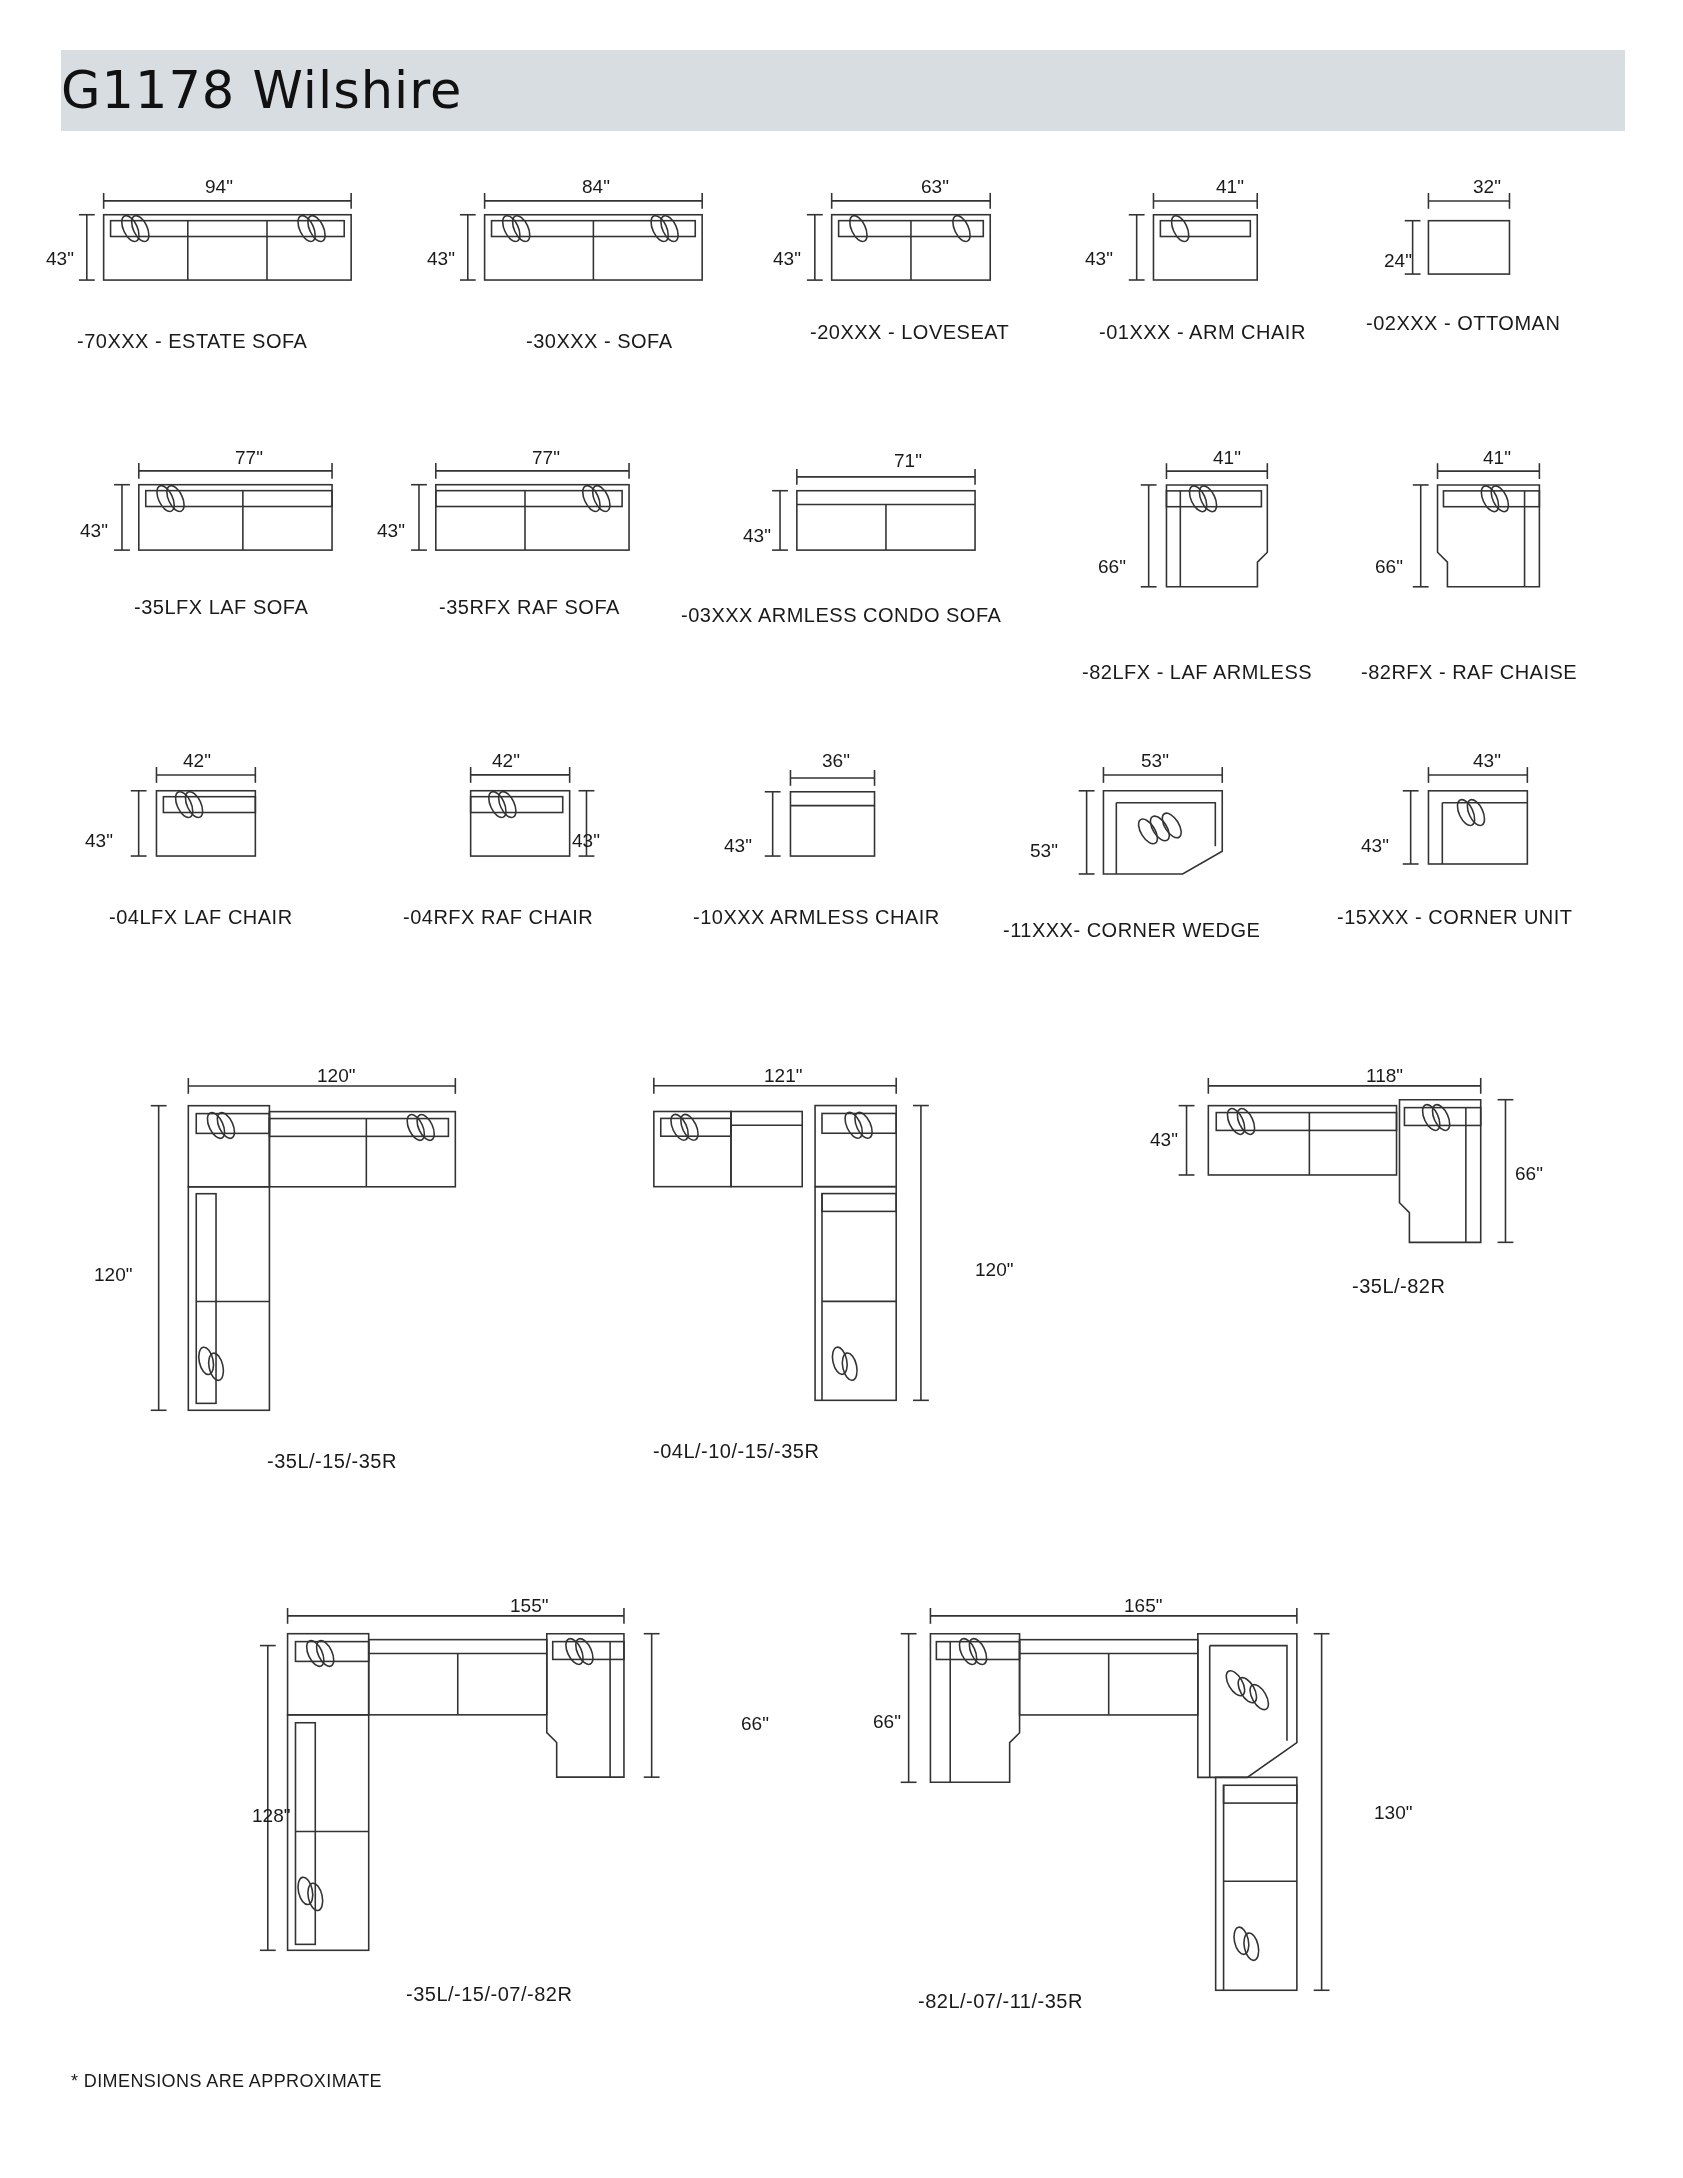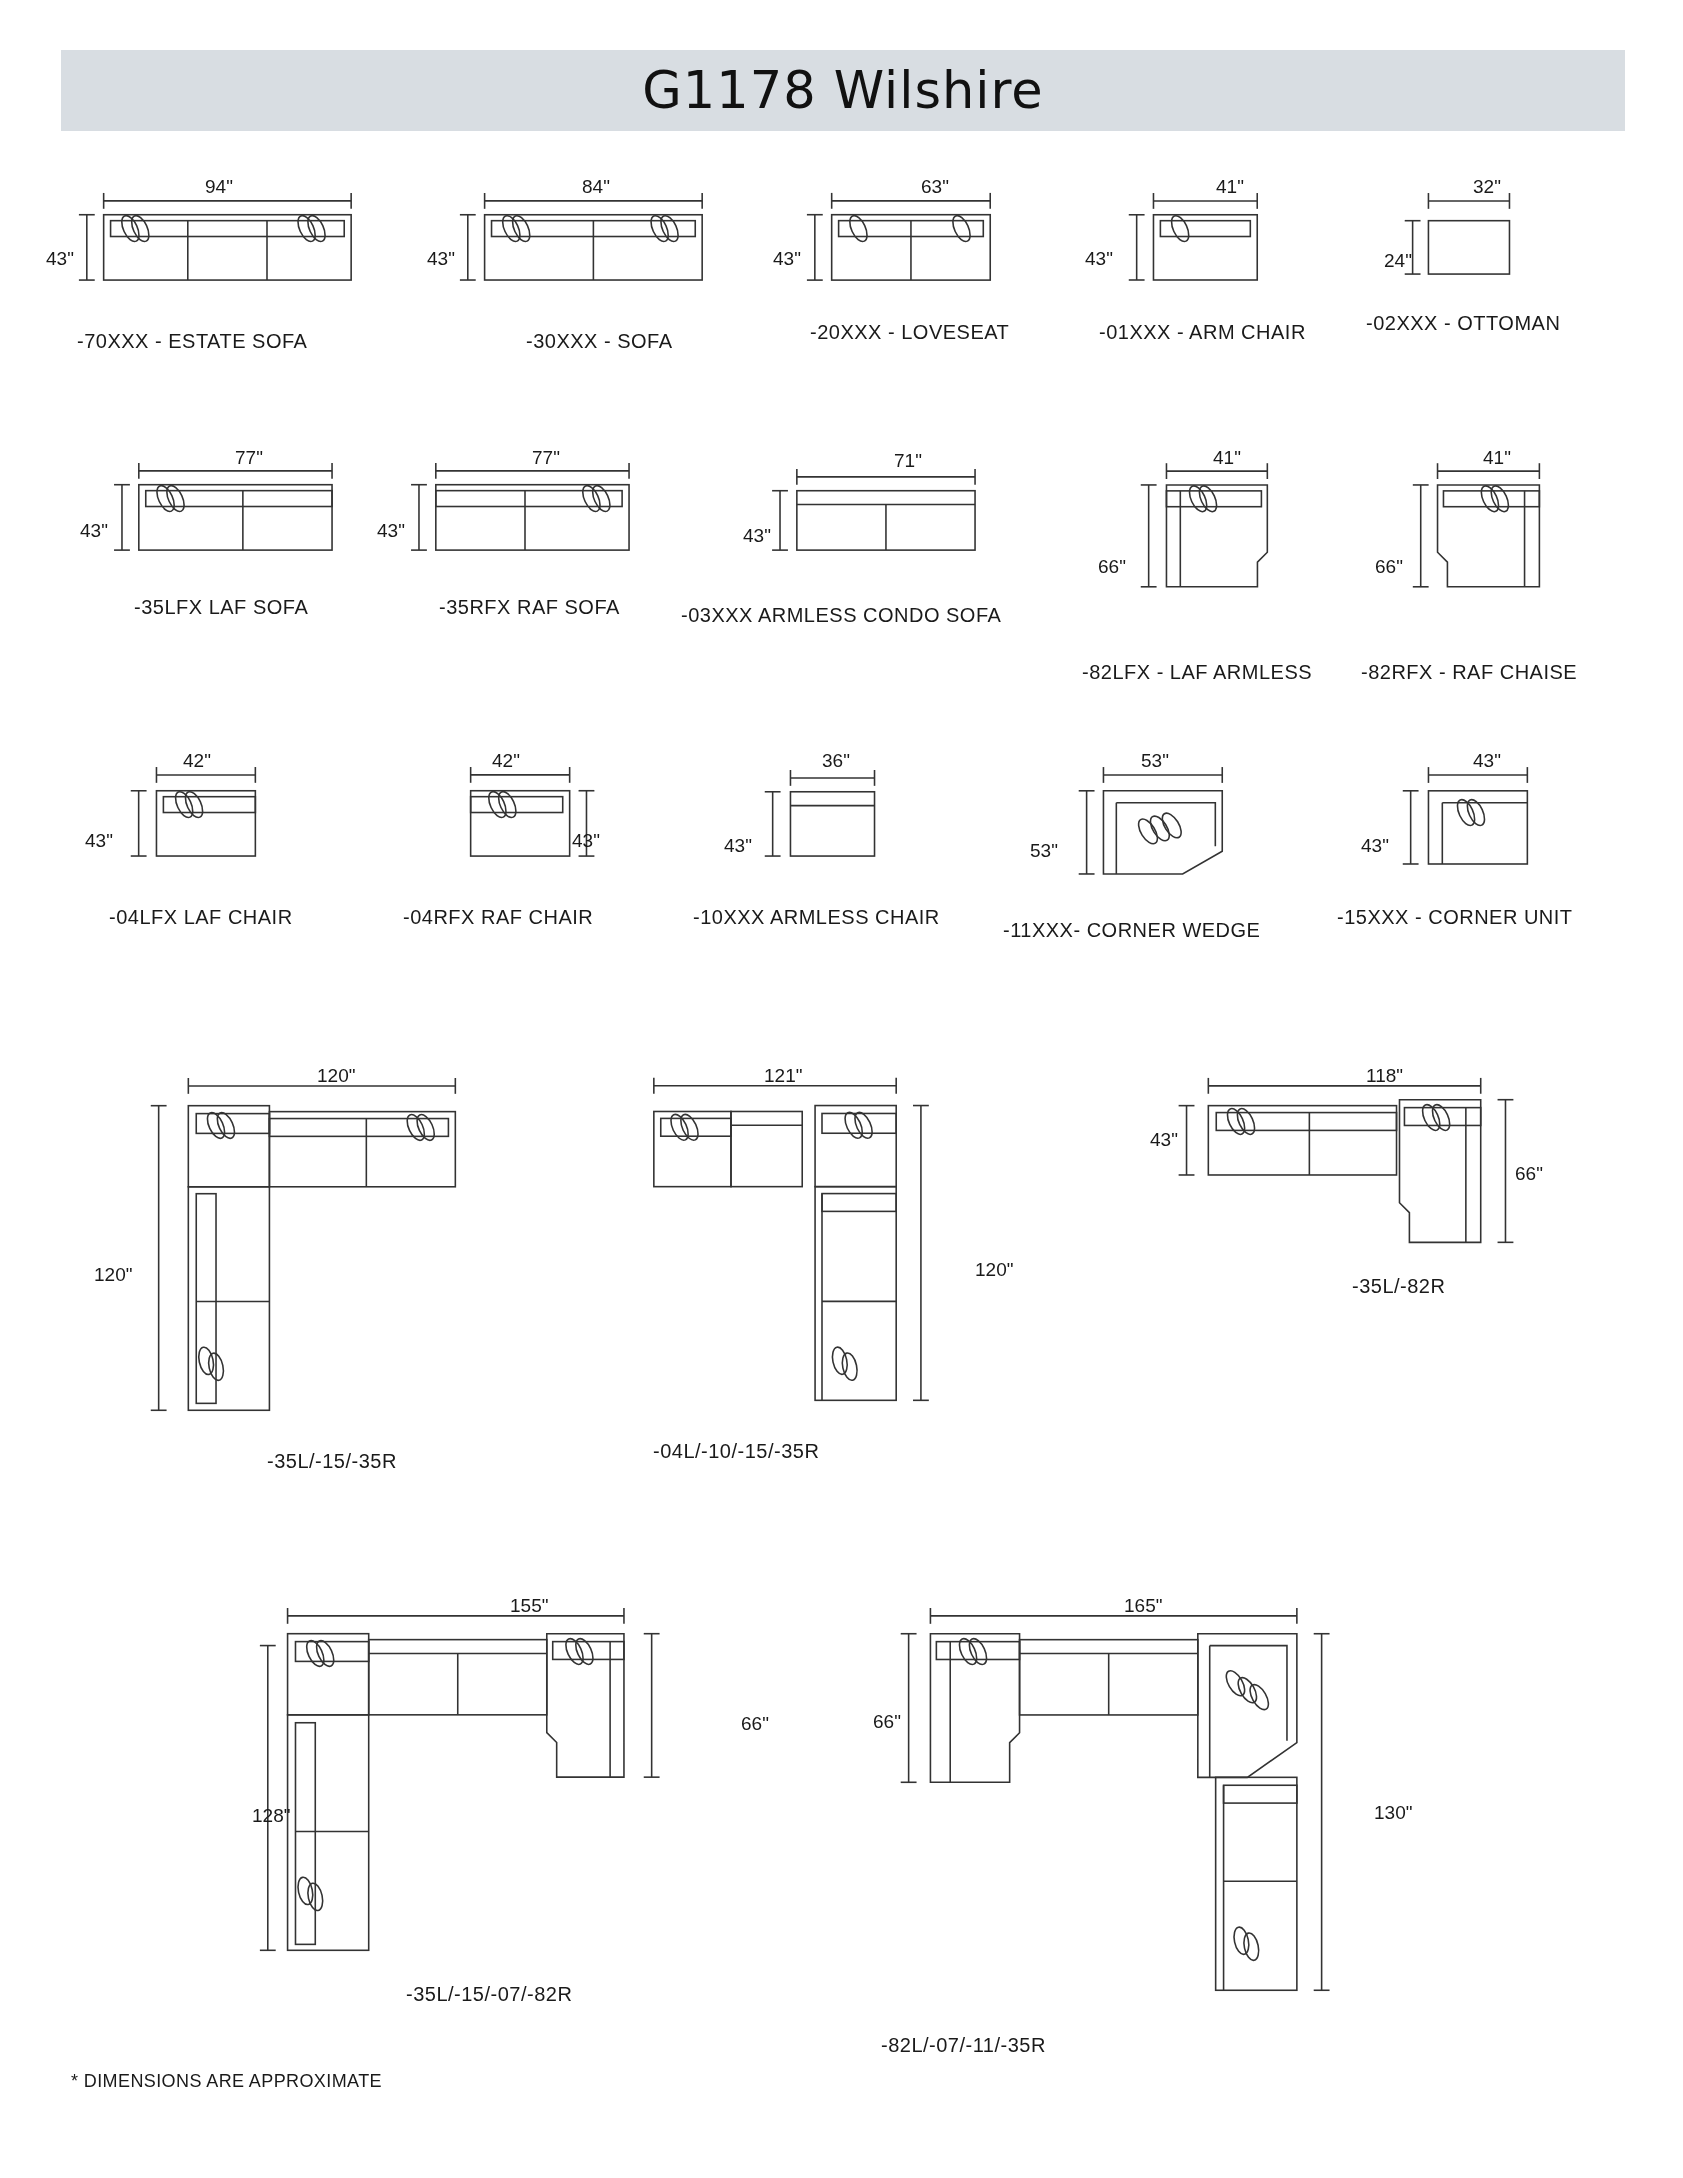--- a/index.html
+++ b/index.html
@@ -25,21 +25,20 @@
     height: 81px;
     background: #d8dde2;
   }
   .title-text {
     position: absolute;
     left: 0;
     top: 0;
     width: 100%;
     height: 69px;
     line-height: 81px;
-    text-align: center;
     font-size: 51px;
     letter-spacing: 1px;
     color: #111;
     font-family: "DejaVu Sans", sans-serif;
     font-weight: 400;
   }
 
   
   .item-label {
     position: absolute;
@@ -577,16 +576,16 @@
       <line x1="356" y1="290" x2="430" y2="290"></line>
       <line x1="356" y1="193" x2="356" y2="400"></line>
       <ellipse cx="374" cy="350" rx="7" ry="14" transform="rotate(-12 374 350)"></ellipse>
       <ellipse cx="384" cy="356" rx="7" ry="14" transform="rotate(-12 384 356)"></ellipse>
     </g>
   </svg>
 </div>
 <div class="dim-label" style="left:1124px; top:1595px;">165"</div>
 <div class="dim-label" style="left:873px; top:1711px;">66"</div>
 <div class="dim-label" style="left:1374px; top:1802px;">130"</div>
-<div class="item-label" style="left:881px; top:1990px;margin-top:44px;">-82L/-07/-11/-35R</div>
+<div class="item-label" style="left:918px; top:1990px;">-82L/-07/-11/-35R</div>
 
 <div class="footnote">* DIMENSIONS ARE APPROXIMATE</div>
 
 
 </body></html>

